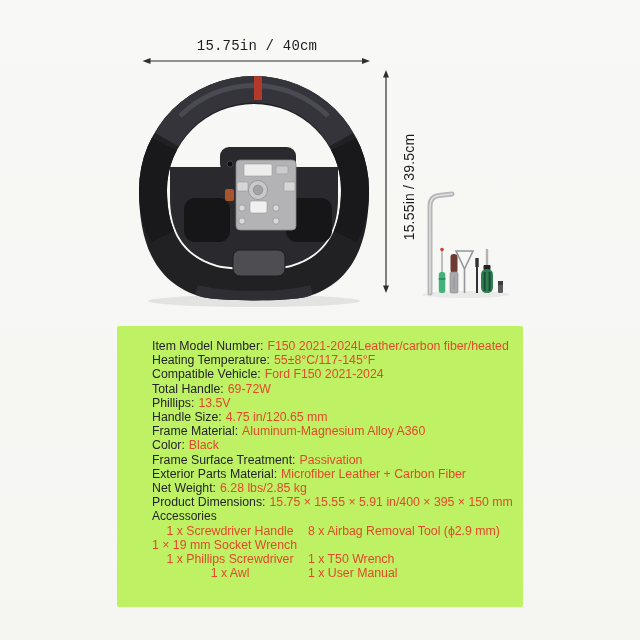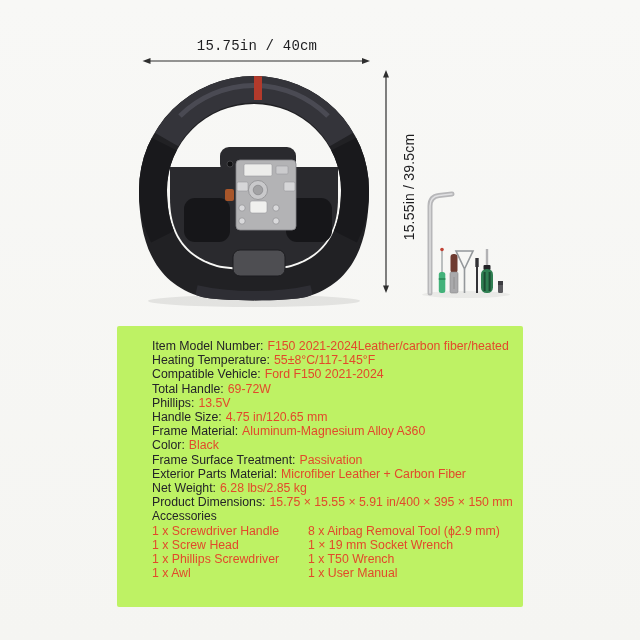--- a/index.html
+++ b/index.html
@@ -17,21 +17,21 @@
   .dim-right { left:409px; top:187px; transform:translate(-50%,-50%) rotate(-90deg); }
   .specs-panel {
     position:absolute; left:117px; top:326px; width:406px; height:281px;
     background:#bef264; border-radius:2px;
     padding:13px 0 0 35px; box-sizing:border-box;
   }
   .spec-row { font-size:12.3px; line-height:14.2px; white-space:nowrap; }
   .spec-label { color:#242428; }
   .spec-value { color:#e2492b; margin-left:4px; }
   .acc-title { font-size:12px; line-height:14.2px; color:#242428; }
-  .acc-row { display:flex; font-size:12.3px; line-height:14.2px; }
+  .acc-row { display:flex; font-size:12.3px; line-height:14.2px;text-align:center; }
   .acc-col1 { width:156px; color:#e2492b; white-space:nowrap; }
   .acc-col2 { color:#e2492b; white-space:nowrap; }
 </style>
 </head>
 <body>
 
 <svg class="photo-svg" width="640" height="640" viewBox="0 0 640 640">
   <defs>
     <clipPath id="rimclip">
       <path clip-rule="evenodd" d="M139 190 A115 114 0 1 1 369 190 C369 245 352 284 306 297 C288 301.5 220 301.5 202 297 C156 284 139 245 139 190 Z
@@ -174,21 +174,20 @@
     <span class="spec-label">Product Dimensions:</span><span class="spec-value">15.75 × 15.55 × 5.91 in/400 × 395 × 150 mm</span>
   </div>
 
   <div class="acc-title">Accessories</div>
 
   <div class="acc-row">
     <span class="acc-col1">1 x Screwdriver Handle</span>
     <span class="acc-col2">8 x Airbag Removal Tool (ϕ2.9 mm)</span>
   </div>
   <div class="acc-row">
-    <span class="acc-col1">1 x Screw Head</span>
     <span class="acc-col2">1 × 19 mm Socket Wrench</span>
   </div>
   <div class="acc-row">
     <span class="acc-col1">1 x Phillips Screwdriver</span>
     <span class="acc-col2">1 x T50 Wrench</span>
   </div>
   <div class="acc-row">
     <span class="acc-col1">1 x Awl</span>
     <span class="acc-col2">1 x User Manual</span>
   </div>

